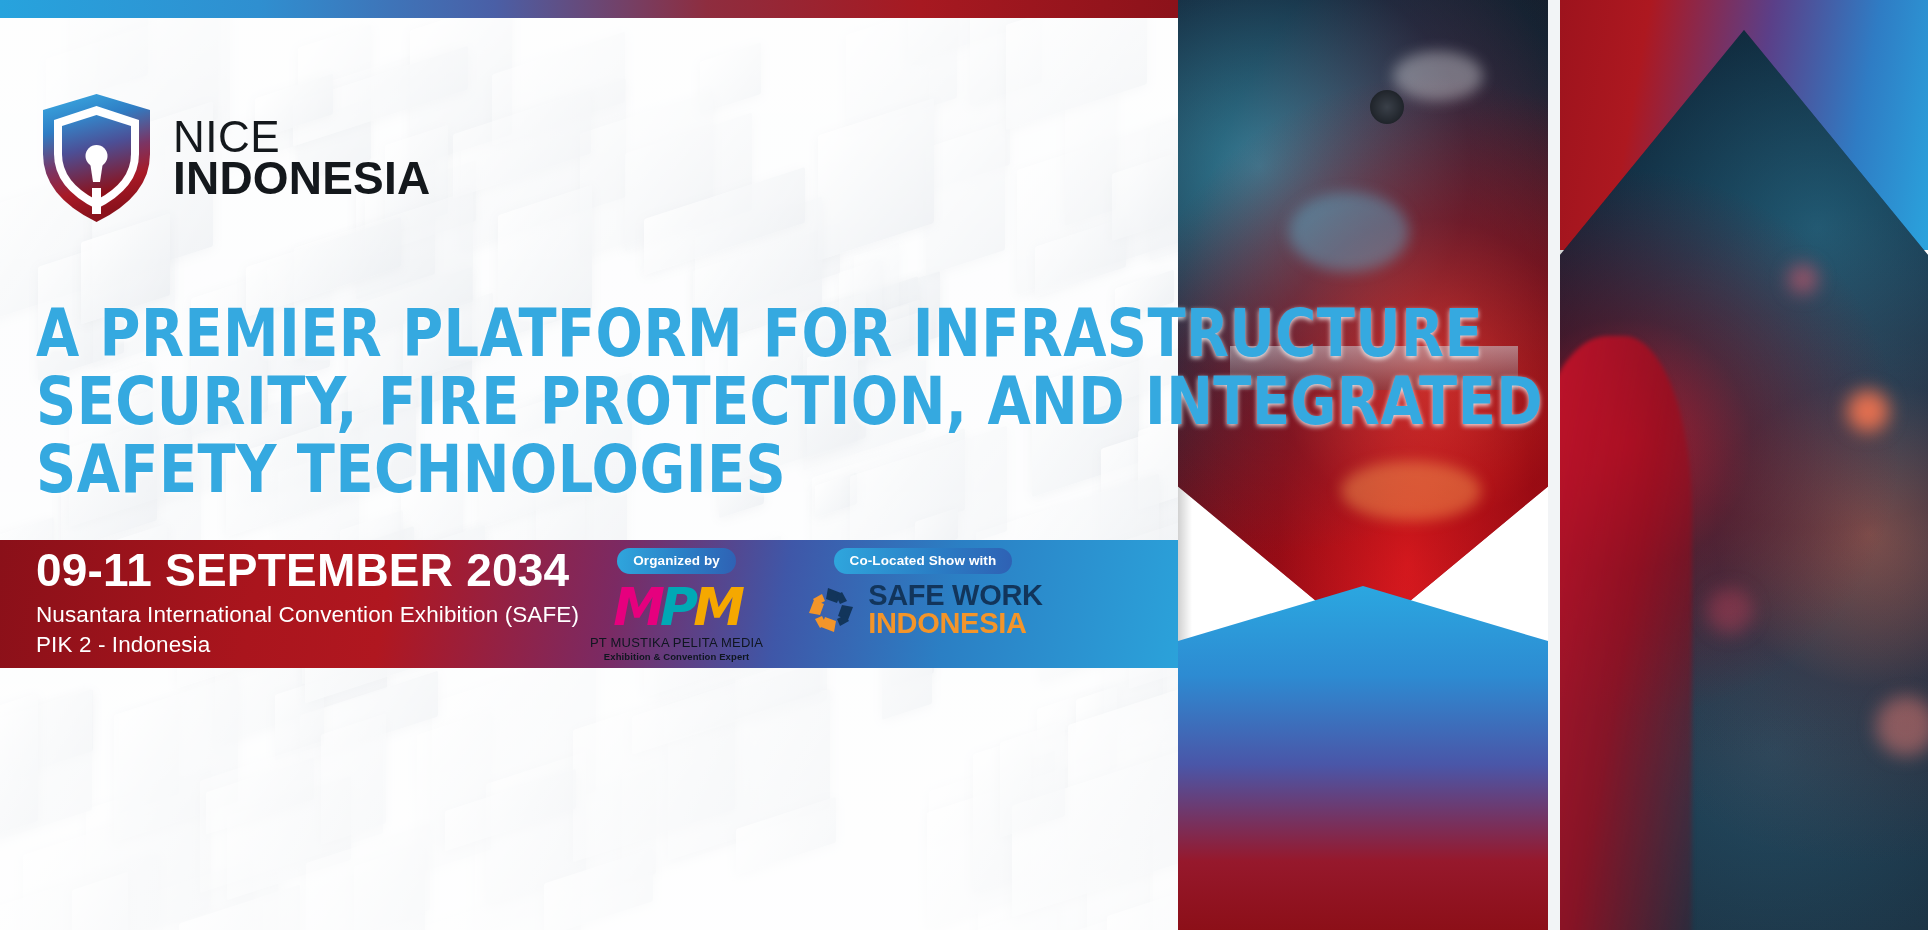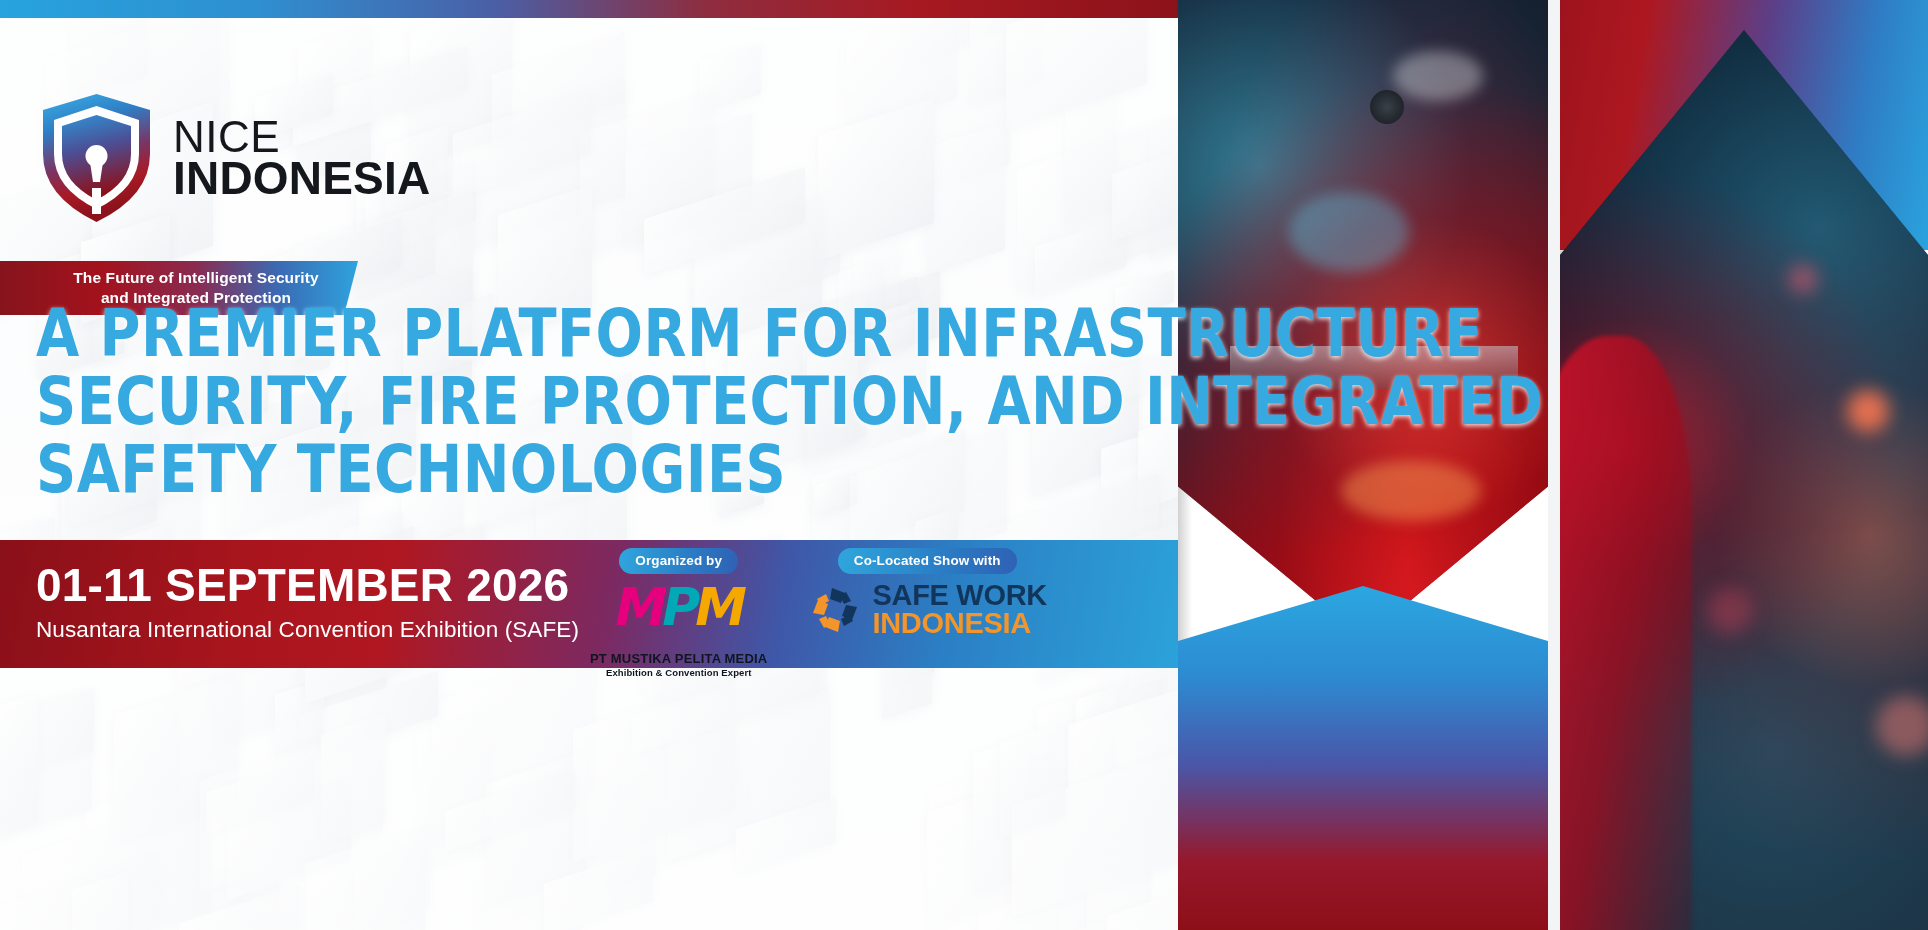--- a/index.html
+++ b/index.html
@@ -93,21 +93,21 @@
   .pill{
     background:linear-gradient(95deg,#2fa6dd 0%,#2a7fc6 55%,#2f61b4 100%);
     color:#fff;border-radius:14px;padding:5px 16px 6px;
     font-size:13.5px;font-weight:700;letter-spacing:.1px;white-space:nowrap;
   }
   .mpm-logo{margin-top:7px;line-height:1;}
   .mpm-word{font-size:52px;font-weight:800;letter-spacing:-5px;font-style:italic;font-family:"DejaVu Sans","Liberation Sans",sans-serif;}
   .mpm-m1{color:#e6007e;}
   .mpm-p{color:#00a9b5;}
   .mpm-m2{color:#f5a800;}
-  .mpm-sub1{font-size:13px;font-weight:700;color:#0f1620;letter-spacing:.2px;margin-top:18px;text-align:center;}
+  .mpm-sub1{font-size:13px;font-weight:400;color:#0f1620;letter-spacing:.2px;margin-top:2px;text-align:center;}
   .mpm-sub2{font-size:9.5px;font-weight:700;color:#0f1620;letter-spacing:.1px;text-align:center;margin-top:1px;}
 
   .sw-row{display:flex;align-items:center;gap:9px;margin-top:8px;}
   .sw-words{line-height:.96;}
   .sw-l1{font-size:29px;font-weight:800;color:#12355b;letter-spacing:-.3px;}
   .sw-l2{font-size:29px;font-weight:800;color:#f3952a;letter-spacing:-.3px;}
 
   
   .col-a{position:absolute;left:1178px;top:0;width:370px;height:930px;z-index:3;background:#fff;overflow:hidden;}
   .col-b{position:absolute;left:1560px;top:0;width:368px;height:930px;z-index:3;background:#fff;overflow:hidden;}
@@ -335,35 +335,32 @@
       <rect x="52" y="96" width="9" height="26" fill="#ffffff"></rect>
       <circle cx="56.5" cy="64" r="11" fill="#ffffff"></circle>
       <path d="M50 70 L63 70 L60 90 L53 90 Z" fill="#ffffff"></path>
     </svg>
     <div class="logo-text">
       <div class="l1">NICE</div>
       <div class="l3">INDONESIA</div>
     </div>
   </div>
 
-  <div class="tagline">
-    <div>The Future of Intelligent Security</div>
-    <div>and Integrated Protection</div>
-  </div>
 
   <div class="headline">
     <span>A PREMIER PLATFORM FOR INFRASTRUCTURE</span>
     <span>SECURITY, FIRE PROTECTION, AND INTEGRATED</span>
     <span>SAFETY TECHNOLOGIES</span>
   </div>
 
   <div class="date-bar">
     <div class="date-left">
-      <div class="dt">01-11 SEPTEMBER 2026</div>
+      <div class="dt">09-11 SEPTEMBER 2034</div>
       <div class="v1">Nusantara International Convention Exhibition (SAFE)</div>
+      <div class="v2">PIK 2 - Indonesia</div>
     </div>
   </div>
 
   <div class="partners">
 
     <div class="partner">
       <div class="pill">Organized by</div>
       <div class="mpm-logo">
         <div class="mpm-word">
           <span class="mpm-m1">M</span><span class="mpm-p">P</span><span class="mpm-m2">M</span>

